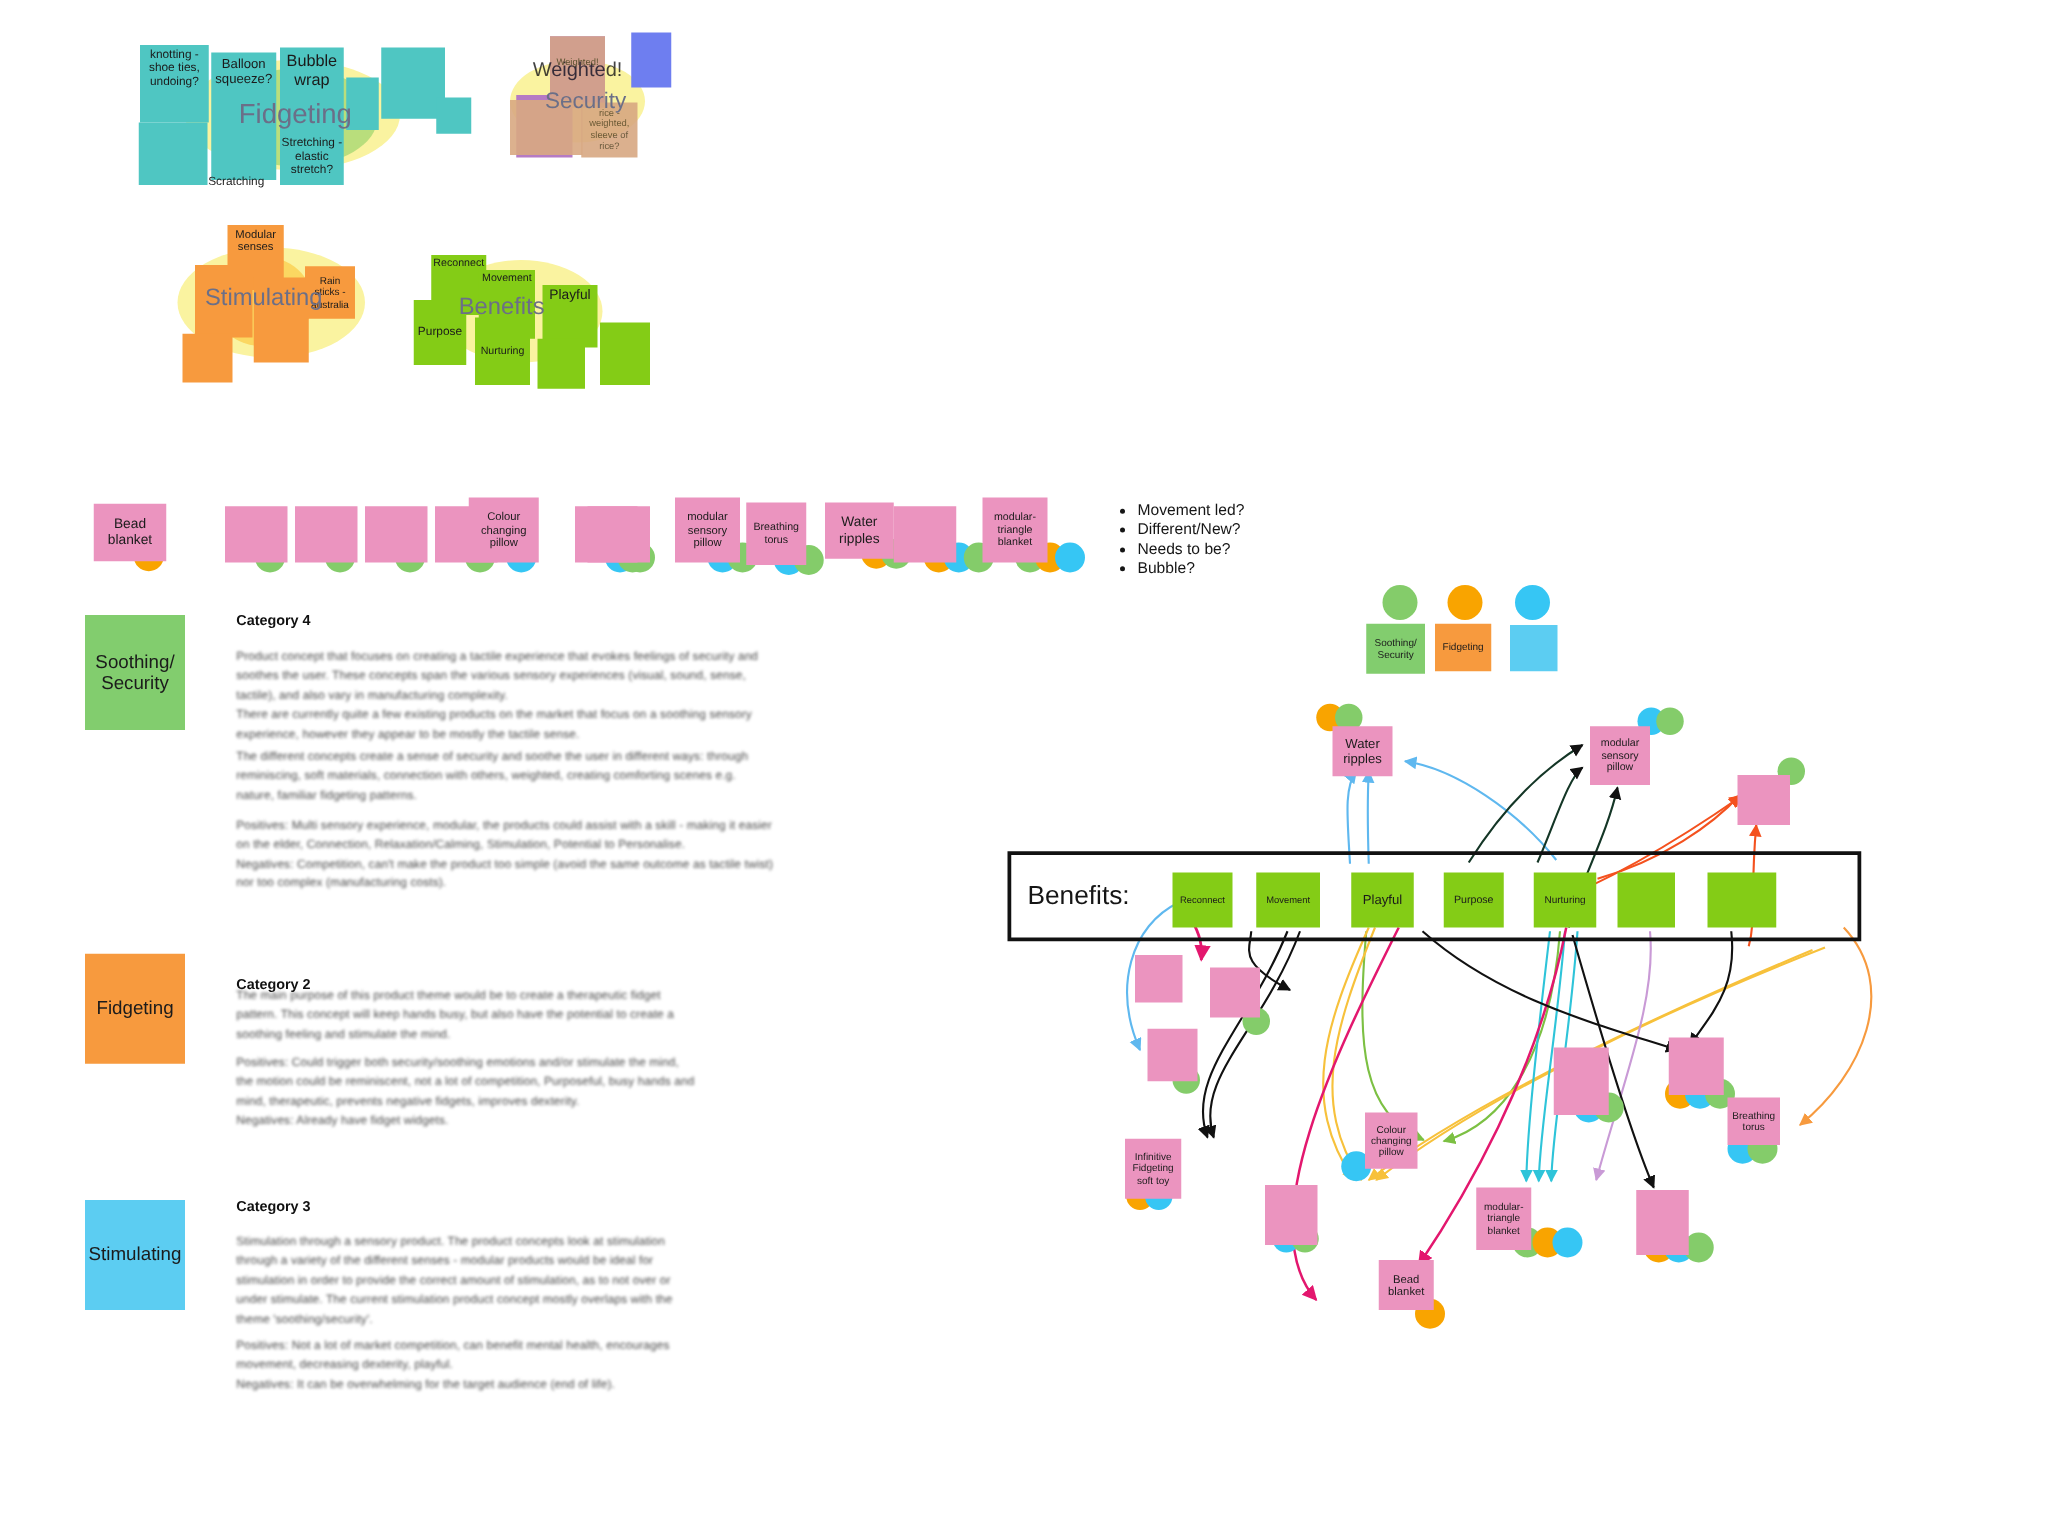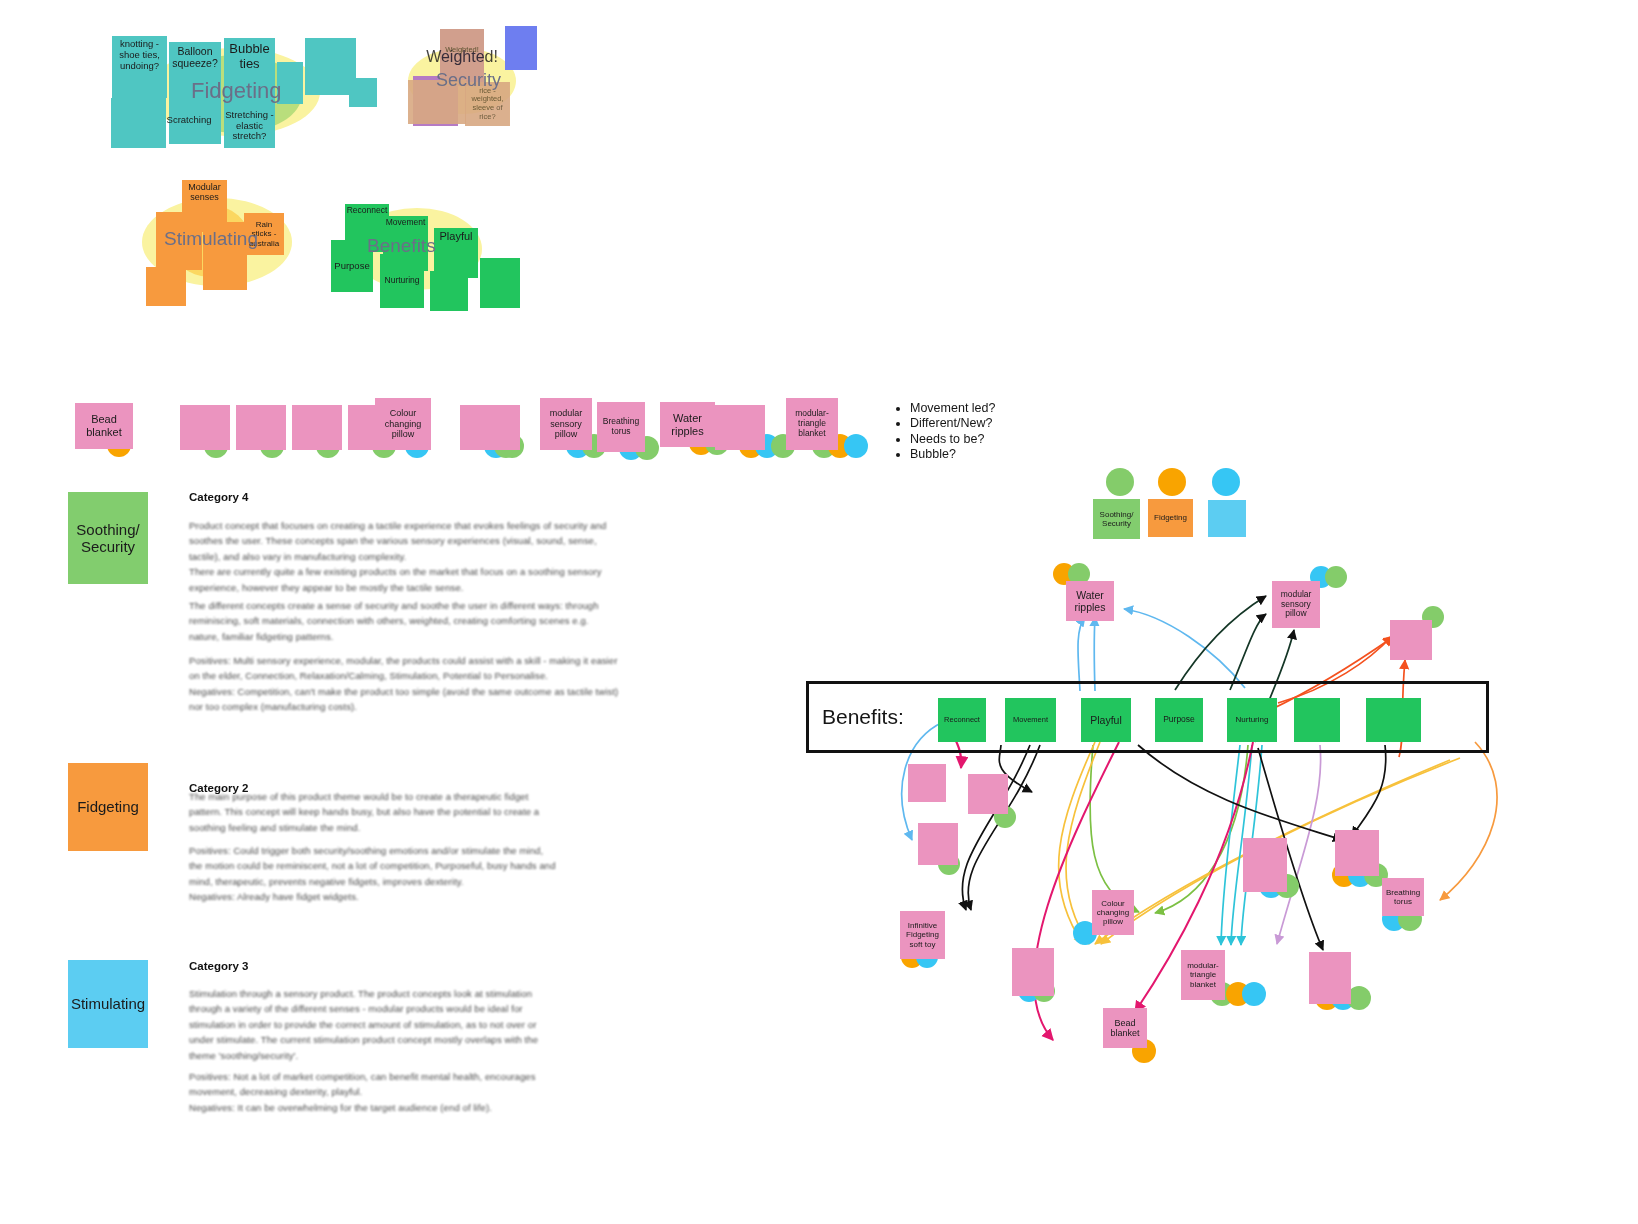--- a/index.html
+++ b/index.html
@@ -5,21 +5,21 @@
   html,body{margin:0;padding:0;background:#ffffff;}
   body{width:1638px;height:1224px;position:relative;overflow:hidden;
        font-family:"Liberation Sans","DejaVu Sans",sans-serif;}
   .note{position:absolute;box-sizing:border-box;display:flex;align-items:center;
         justify-content:center;text-align:center;line-height:1.15;color:#1b1b1b;}
   .ellipse{position:absolute;border-radius:50%;}
   .clusterTitle{position:absolute;color:#6b6f88;font-weight:400;white-space:nowrap;}
   .circ{position:absolute;border-radius:50%;}
   .pink{background:#eb94bf;}
   .teal{background:#4fc6c2;}
-  .lime{background:#22c55e;}
+  .lime{background:#84cc16;}
   .green{background:#82cd6e;}
   .orange{background:#f79a3e;}
   .blue{background:#5ccdf2;}
   .dotG{background:#84cc6a;}
   .dotO{background:#f9a400;}
   .dotB{background:#36c6f4;}
   .bodytext{position:absolute;color:#4a4a4a;font-size:9.5px;line-height:1.62;
             filter:blur(1.25px);letter-spacing:.1px;}
   .catlabel{position:absolute;font-size:11.5px;font-weight:bold;color:#111;}
   .bulletlist{position:absolute;font-size:12.5px;color:#161616;line-height:1.15;}
@@ -31,26 +31,26 @@
               pointer-events:none;overflow:visible;}
 </style>
 </head>
 <body>
 
 <div class="ellipse" style="left:148px;top:48px;width:172px;height:88px;background:#faf3a0;"></div>
 <div class="ellipse" style="left:170px;top:55px;width:132px;height:78px;background:#9fd56e;opacity:.72;"></div>
 
 <div class="note teal" style="left:112px;top:36px;width:55px;height:62px;font-size:9.5px;padding:3px;align-items:flex-start;">knotting - shoe ties, undoing?</div>
 <div class="note teal" style="left:169px;top:42px;width:52px;height:102px;font-size:10.5px;padding:3px;align-items:flex-start;">Balloon squeeze?</div>
-<div class="note teal" style="left:224px;top:38px;width:51px;height:110px;font-size:13px;padding:4px;align-items:flex-start;">Bubble ties</div>
+<div class="note teal" style="left:224px;top:38px;width:51px;height:110px;font-size:13px;padding:4px;align-items:flex-start;">Bubble wrap</div>
 <div class="note teal" style="left:277px;top:62px;width:26px;height:42px;"></div>
 <div class="note teal" style="left:305px;top:38px;width:51px;height:57px;"></div>
 <div class="note teal" style="left:349px;top:78px;width:28px;height:29px;"></div>
 <div class="note teal" style="left:111px;top:98px;width:55px;height:50px;"></div>
-<div class="note" style="left:169px;top:102px;width:40px;height:36px;font-size:9.5px;background:transparent;">Scratching</div>
+<div class="note" style="left:169px;top:128px;width:40px;height:36px;font-size:9.5px;background:transparent;">Scratching</div>
 <div class="note" style="left:225px;top:103px;width:49px;height:46px;font-size:9.5px;background:transparent;">Stretching - elastic stretch?</div>
 <div class="clusterTitle" style="left:191px;top:78px;font-size:22px;">Fidgeting</div>
 
 <div class="ellipse" style="left:408px;top:48px;width:108px;height:66px;background:#faf3a0;"></div>
 <div class="note" style="left:440px;top:29px;width:44px;height:57px;background:#b57bc4;"></div>
 <div class="note" style="left:505px;top:26px;width:32px;height:44px;background:#6e7ef0;"></div>
 <div class="note" style="left:413px;top:76px;width:45px;height:50px;background:#b57bc4;"></div>
 <div class="note" style="left:440px;top:29px;width:44px;height:57px;background:#d8a882;opacity:.82;">Weighted!</div>
 <div class="note" style="left:440px;top:40px;width:44px;height:20px;font-size:7.5px;color:#5c5230;background:transparent;">Weighted!</div>
 <div class="note" style="left:408px;top:80px;width:58px;height:44px;background:#d8a882;opacity:.9;"></div>

